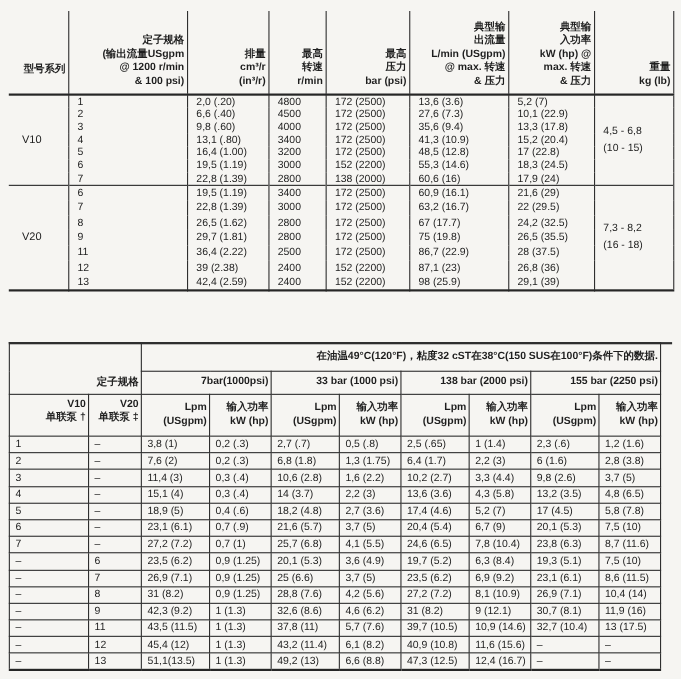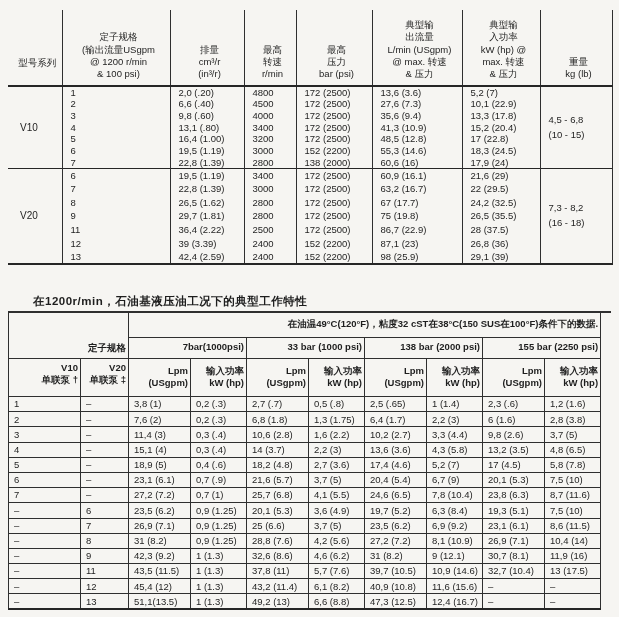--- a/index.html
+++ b/index.html
@@ -15,23 +15,23 @@
 
   table { border-collapse: collapse; table-layout: fixed; }
 
   
   .t1 { position: absolute; left: 8px; top: 10px; width: 604px; }
   .t1 th, .t1 td { border-right: 1.2px solid #2f2f2f; }
   .t1 thead tr { border-bottom: 2px solid #262626; }
   .t1 th {
     white-space: pre-line;
     vertical-align: bottom;
-    text-align: center;
+    text-align: right;
     font-size: 9.5px;
-    font-weight: 400;
+    font-weight: 700;
     line-height: 1.28;
     padding: 4px 2px 5px 7px;
     height: 76px;
   }
   .t1 th.model-h { padding-bottom: 16px; margin-left: 48px; }
   .t1 td { font-size: 9.5px; line-height: 1; padding: 0 2px 0 8px; }
   .t1 tbody.g-v10 td { height: 11.8px; }
   .t1 tbody.g-v20 td { height: 13.6px; }
   .t1 tbody.g-v10 { border-bottom: 1.6px solid #262626; }
   .t1 tbody.g-v20 { border-bottom: 2px solid #262626; }
@@ -217,38 +217,37 @@
         <tr>
           <td>11</td>
           <td>36,4 (2.22)</td>
           <td>2500</td>
           <td>172 (2500)</td>
           <td>86,7 (22.9)</td>
           <td>28 (37.5)</td>
         </tr>
         <tr>
           <td>12</td>
-          <td>39 (3.39)</td>
+          <td>39 (2.38)</td>
           <td>2400</td>
           <td>152 (2200)</td>
           <td>87,1 (23)</td>
           <td>26,8 (36)</td>
         </tr>
         <tr>
           <td>13</td>
           <td>42,4 (2.59)</td>
           <td>2400</td>
           <td>152 (2200)</td>
           <td>98 (25.9)</td>
           <td>29,1 (39)</td>
         </tr>
       </tbody>
   </table>
 
-  <div class="t2-title">在1200r/min，石油基液压油工况下的典型工作特性</div>
   <div class="t2-rule"></div>
 
   <table class="t2">
     <colgroup>
       <col style="width:72px">
         <col style="width:48px">
       <col style="width:62px">
         <col style="width:56px">
       <col style="width:62px">
         <col style="width:56px">

